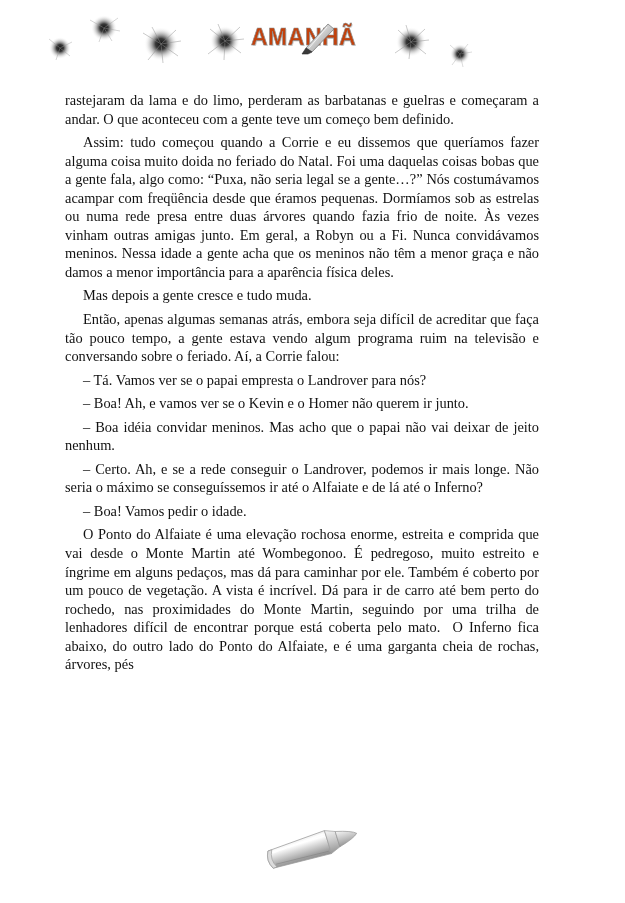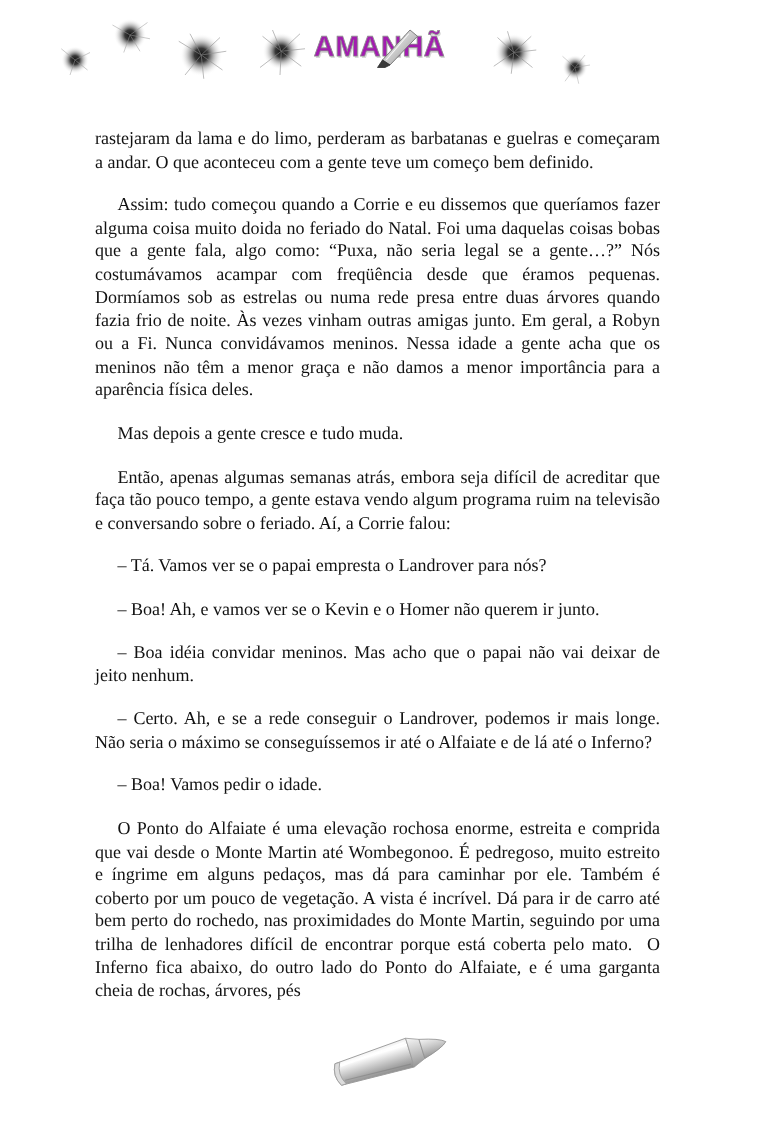--- a/index.html
+++ b/index.html
@@ -25,21 +25,21 @@
     height: 80px;
   }
   .header-title {
     position: absolute;
     left: 251px;
     top: 24px;
     font-family: "Liberation Sans", "DejaVu Sans", sans-serif;
     font-weight: bold;
     font-size: 23px;
     letter-spacing: 0.5px;
-    color: #a21caf;
+    color: #c2410c;
     -webkit-text-stroke: 0.6px #8d8d8d;
     text-shadow: 1px 1px 0 #d8d8d8, -0.5px -0.5px 0 #e6e6e6;
     user-select: none;
   }
   .bullet-layer {
     position: absolute;
     left: 0;
     top: 0;
     width: 625px;
     height: 80px;
@@ -57,21 +57,21 @@
     top: 86px;
     width: 484px;
     font-size: 14.4px;
     line-height: 18.55px;
     color: #111111;
     text-align: justify;
     text-justify: inter-word;
     -webkit-font-smoothing: antialiased;
   }
   .body-text p {
-    margin: 16px;
+    margin: 5px;
     text-indent: 18px;
     white-space: pre-wrap;
   }
   .body-text p.no-indent {
     text-indent: 0;
   }
 
   
   .footer {
     position: absolute;

